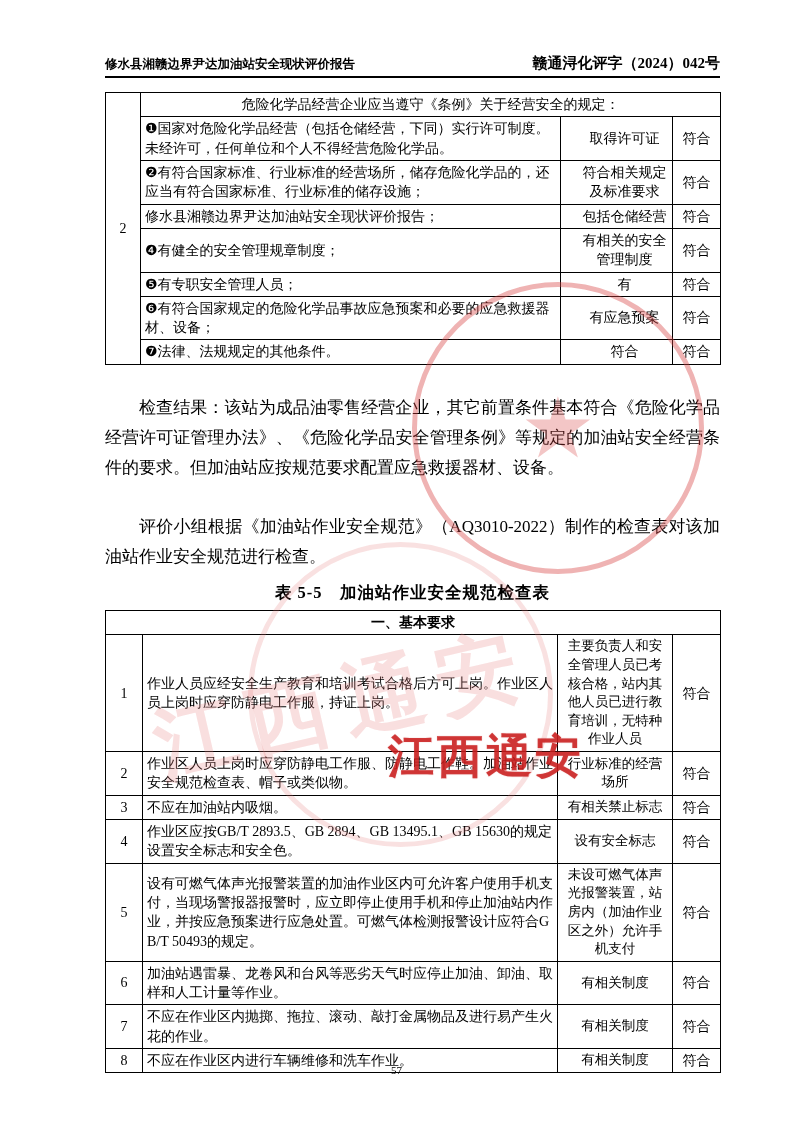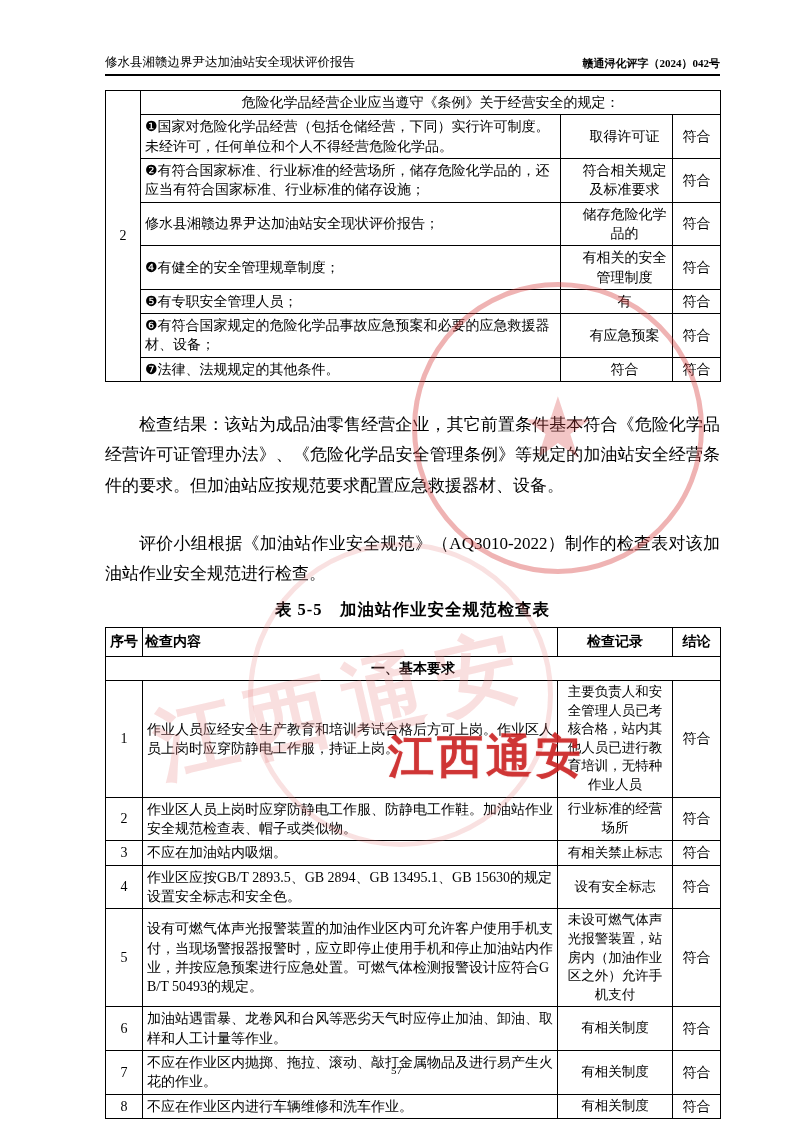--- a/index.html
+++ b/index.html
@@ -8,22 +8,22 @@
     position:relative; width:793px; height:1122px; margin:0 auto;
     background:#ffffff; color:#000;
     font-family:"Liberation Serif","DejaVu Serif",serif;
     padding:54px 73px 0 105px; overflow:hidden;
   }
   
   .doc-header {
     display:flex; justify-content:space-between; align-items:flex-end;
     border-bottom:2px solid #000; padding-bottom:3px;
   }
-  .doc-header .hl { font-size:12.5px; font-weight:normal; }
-  .doc-header .hr { font-size:11px; font-weight:bold; }
+  .doc-header .hl { font-size:12.5px; font-weight:bold; }
+  .doc-header .hr { font-size:15px; font-weight:bold; }
   
   table { border-collapse:collapse; width:615px; table-layout:fixed; }
   td, th { border:1px solid #000; vertical-align:middle; padding:2px 4px; line-height:1.38; word-break:break-all; }
   .center { text-align:center;margin-top:36px; }
   .t1 { margin-top:14px; font-size:14px; }
   .t1 .rec { text-align:center;padding-left:20px; }
   .t2 { margin-top:6px; font-size:14px; }
   .t2 th { font-weight:bold; text-align:center; padding:4px 2px; }
   .t2 .rec { text-align:center; font-size:13.5px;margin-top:13px; }
   .t2 .section-row td { text-align:center; font-weight:bold; background:#fff; }
@@ -85,21 +85,21 @@
       <td class="rec">取得许可证</td>
       <td class="center">符合</td>
     </tr>
     <tr>
       <td>❷有符合国家标准、行业标准的经营场所，储存危险化学品的，还应当有符合国家标准、行业标准的储存设施；</td>
       <td class="rec">符合相关规定及标准要求</td>
       <td class="center">符合</td>
     </tr>
     <tr>
       <td>修水县湘赣边界尹达加油站安全现状评价报告；</td>
-      <td class="rec">储存危险化学品的</td>
+      <td class="rec">包括仓储经营</td>
       <td class="center">符合</td>
     </tr>
     <tr>
       <td>❹有健全的安全管理规章制度；</td>
       <td class="rec">有相关的安全管理制度</td>
       <td class="center">符合</td>
     </tr>
     <tr>
       <td>❺有专职安全管理人员；</td>
       <td class="rec">有</td>
@@ -126,26 +126,20 @@
   <div class="tbl-title">表 5-5　加油站作业安全规范检查表</div>
 
   <table class="t2">
     <colgroup>
         <col style="width:37px">
         <col style="width:415px">
         <col style="width:115px">
         <col style="width:48px">
       </colgroup>
     <tbody>
-        <tr>
-      <th>序号</th>
-      <th style="text-align:left;">检查内容</th>
-      <th>检查记录</th>
-      <th>结论</th>
-    </tr>
     <tr class="section-row">
       <td colspan="4">一、基本要求</td>
     </tr>
     <tr>
       <td class="center">1</td>
       <td>作业人员应经安全生产教育和培训考试合格后方可上岗。作业区人员上岗时应穿防静电工作服，持证上岗。</td>
       <td class="rec">主要负责人和安全管理人员已考核合格，站内其他人员已进行教育培训，无特种作业人员</td>
       <td class="center">符合</td>
     </tr>
     <tr>

